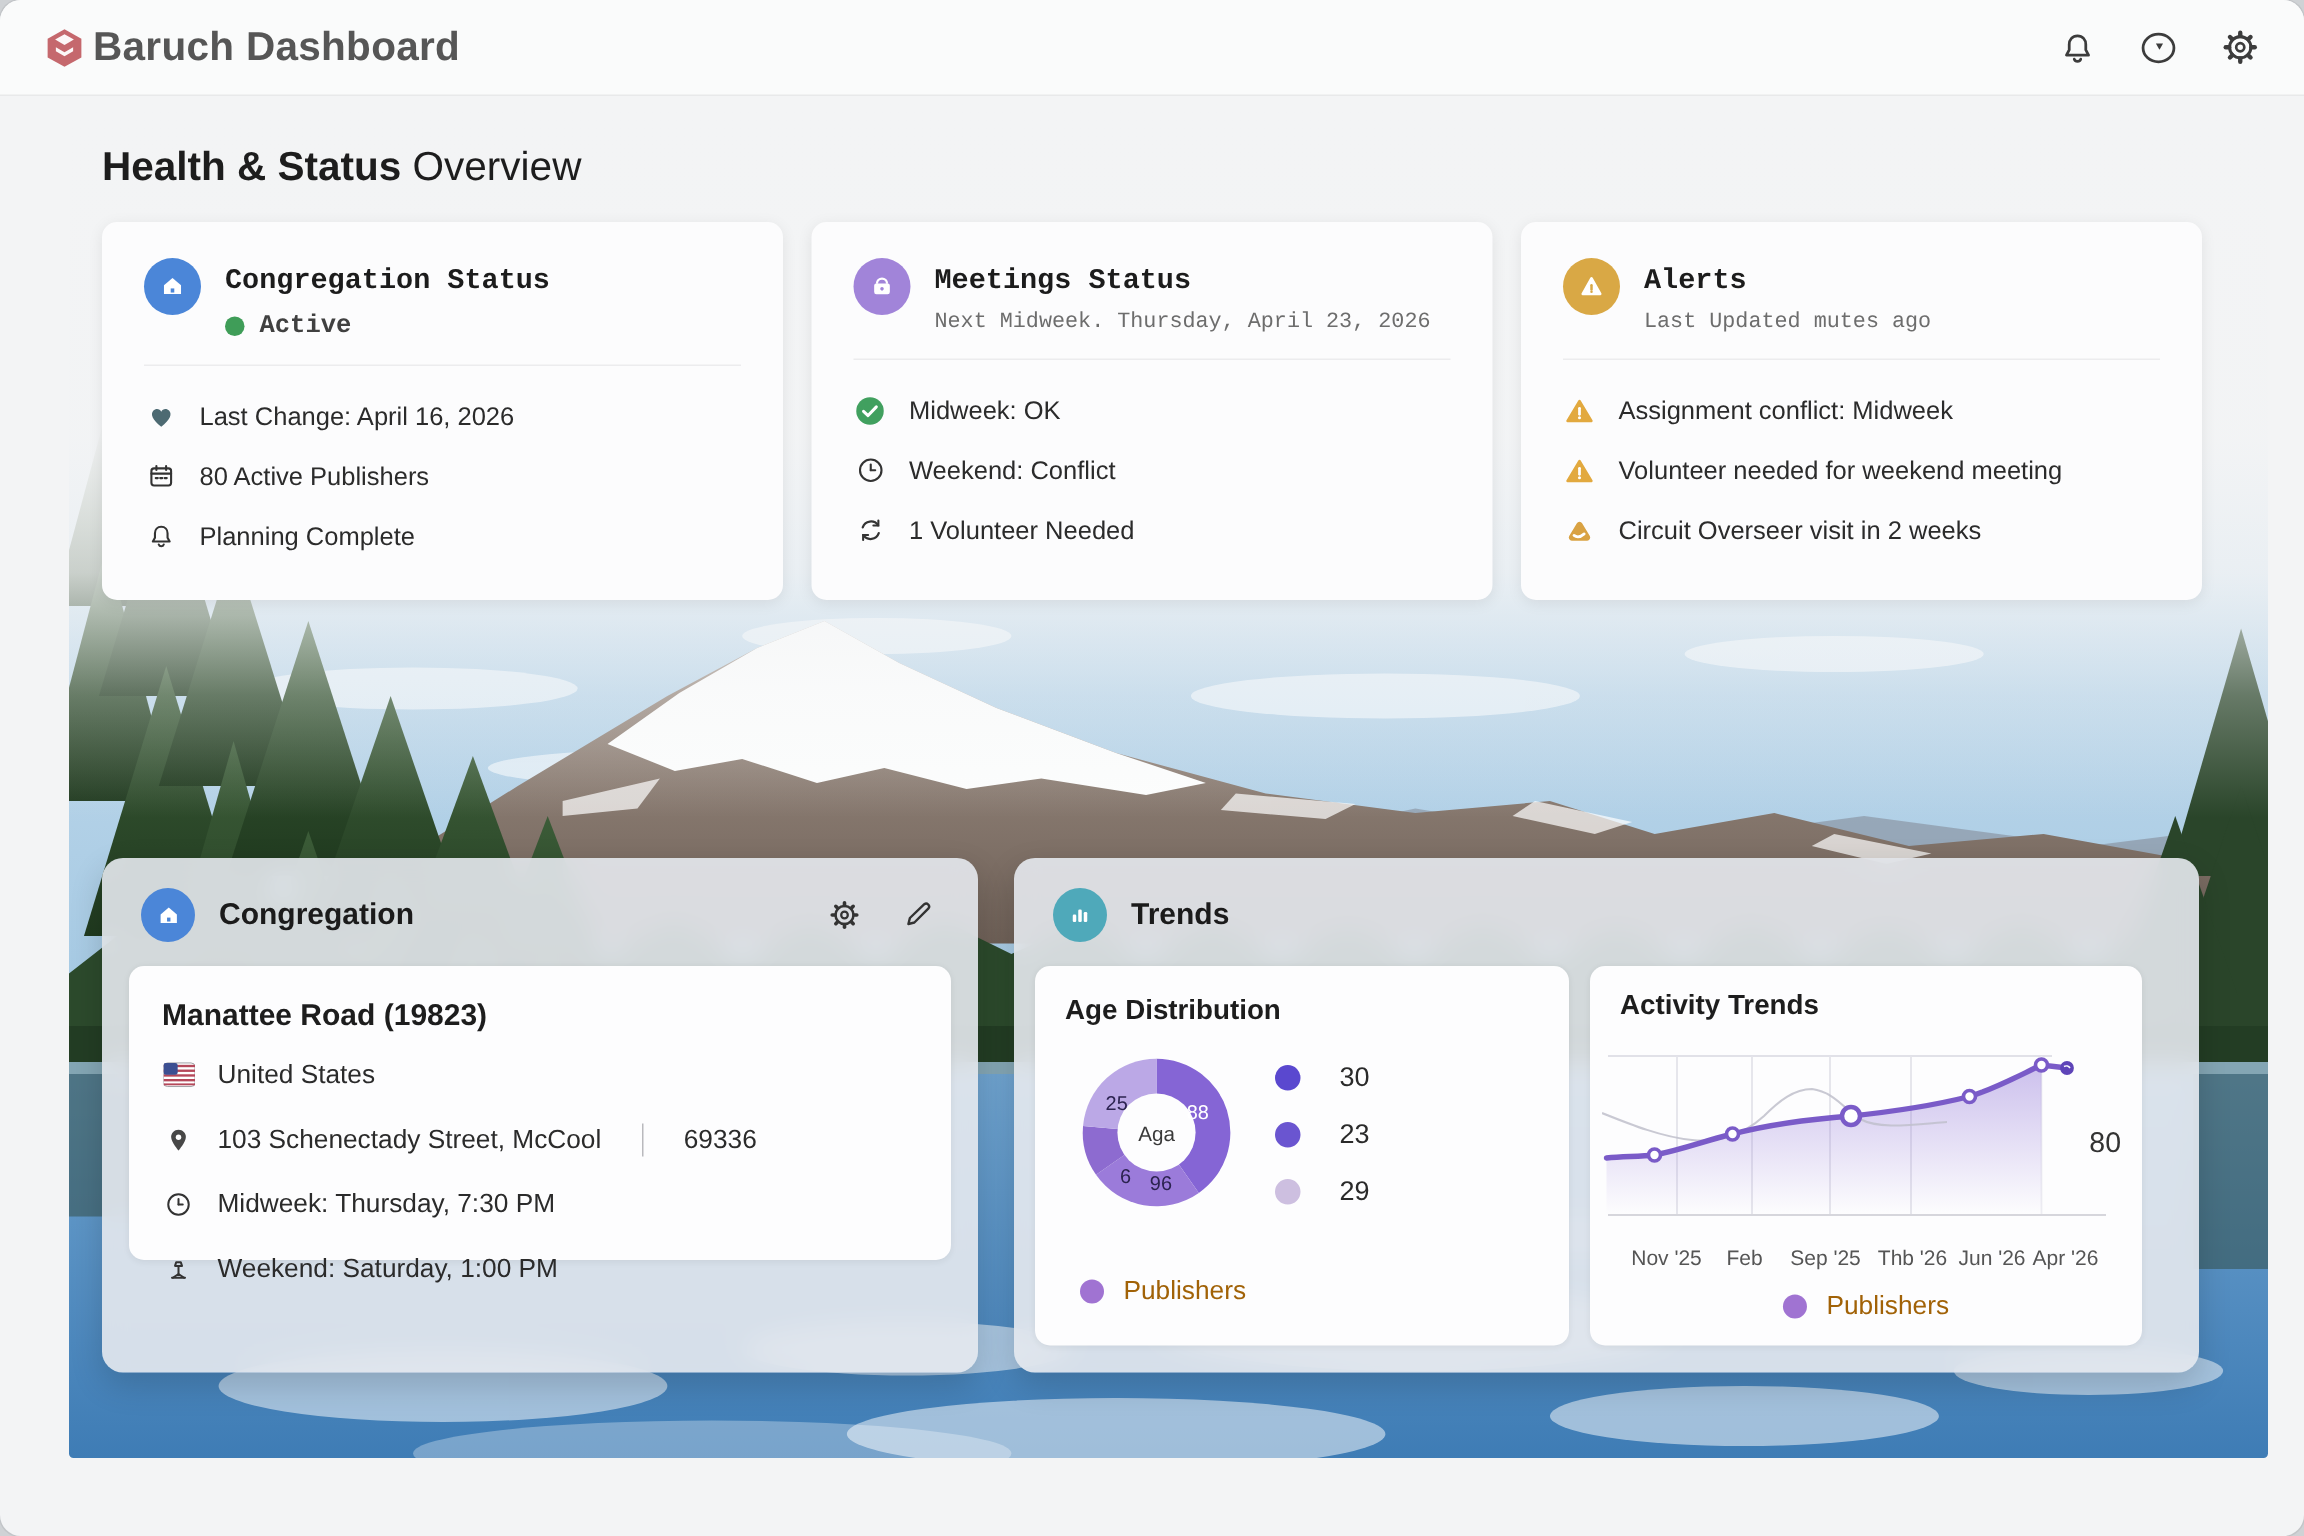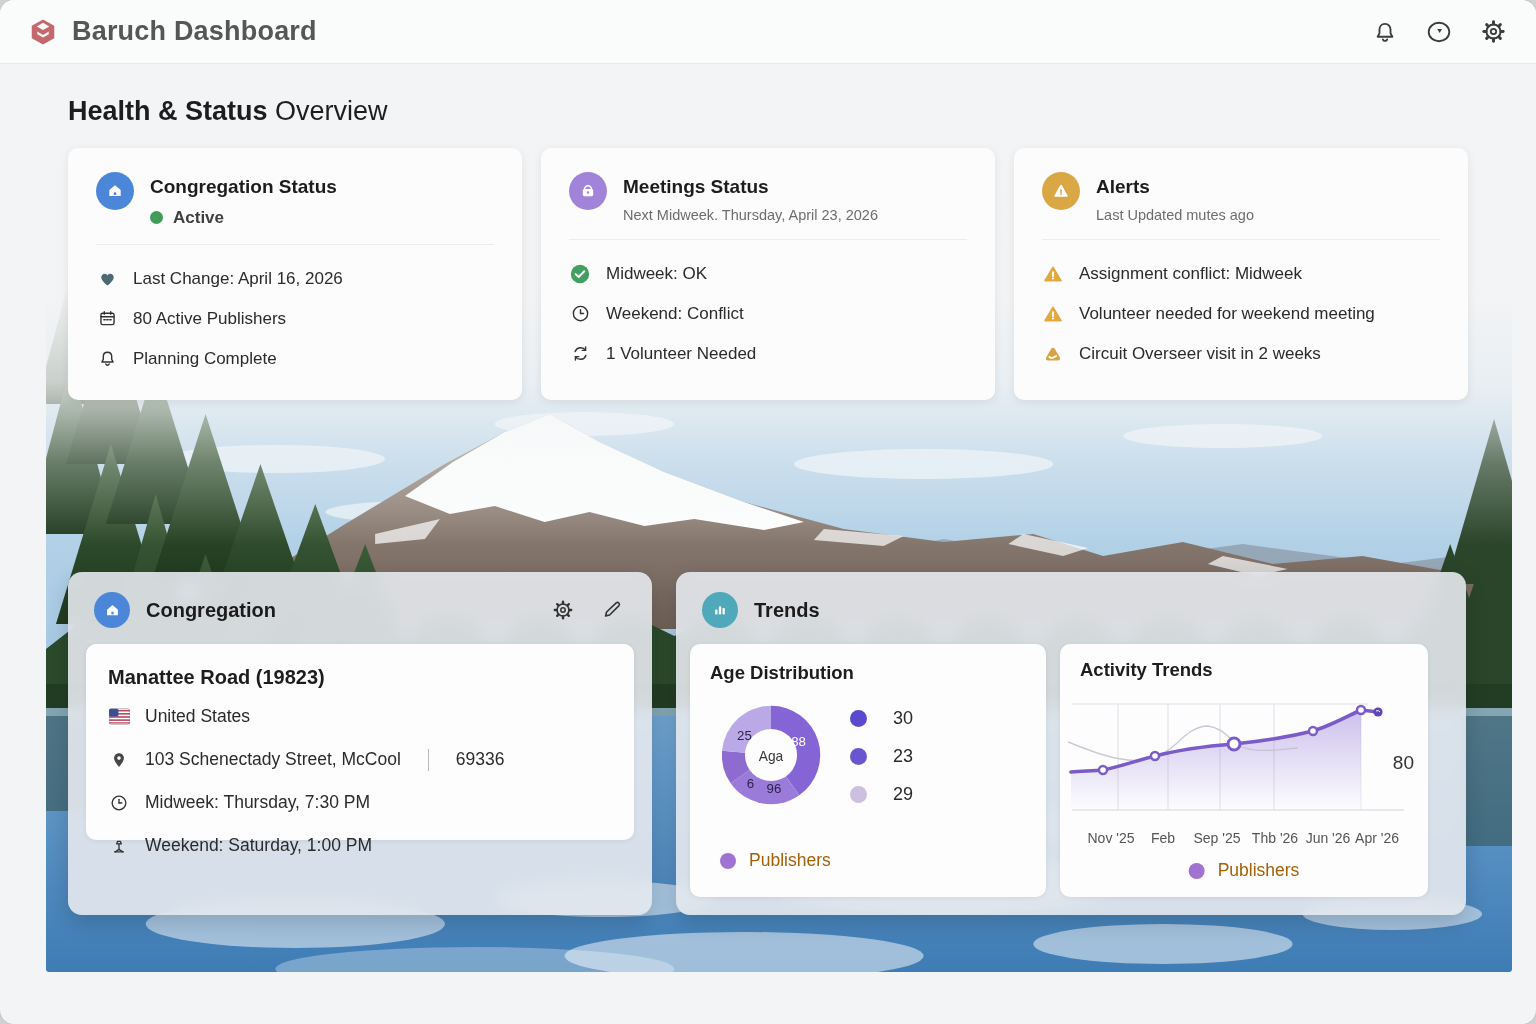--- a/index.html
+++ b/index.html
@@ -3,39 +3,39 @@
 <meta charset="utf-8">
 <style>
   html,body{margin:0;padding:0;background:#c9ccd0;}
   .stage{position:relative;width:1536px;height:1024px;font-family:"Liberation Sans",sans-serif;
          -webkit-font-smoothing:antialiased;overflow:hidden;background:#cfd2d5;}
   .window{position:absolute;inset:0;background:#f3f4f5;border-radius:14px;overflow:hidden;
           box-shadow:0 0 0 1px rgba(0,0,0,.06);}
   
   .topbar{position:absolute;top:0;left:0;right:0;height:64px;display:flex;align-items:center;
           padding:0 28px;background:#fafbfb;border-bottom:1px solid #e8e9ea;box-sizing:border-box;}
-  .app-title{margin-left:14px;font-size:27px;color:#565656;font-weight:600;letter-spacing:.2px;}
+  .app-title{margin-left:4px;font-size:27px;color:#565656;font-weight:600;letter-spacing:.2px;}
   .topbar-icons{margin-left:auto;display:flex;align-items:center;gap:24px;}
   .tb-icon{width:30px;height:30px;display:flex;align-items:center;justify-content:center;cursor:pointer;}
   
   .content{position:absolute;top:64px;left:20px;right:20px;bottom:24px;background:#f3f4f5;}
   .photo{position:absolute;left:26px;right:4px;top:0;bottom:28px;overflow:hidden;border-radius:3px;}
   .photo svg{display:block;width:100%;height:100%;}
   .photo-overlay{position:absolute;left:26px;right:4px;top:0;bottom:28px;
       background:linear-gradient(180deg,#f3f4f5 0%,rgba(243,244,245,.98) 25%,
       rgba(243,244,245,.8) 35%,rgba(243,244,245,.3) 44%,rgba(243,244,245,0) 53%);}
   .page-heading{position:absolute;left:48px;top:32px;font-size:27px;color:#1d1d1d;z-index:5;}
   .page-heading .strong{font-weight:700;}
   .page-heading .light{font-weight:400;}
   
   .cards-row{position:absolute;left:48px;top:84px;width:1400px;display:grid;
              grid-template-columns:repeat(3,1fr);gap:19px;z-index:5;}
   .status-card{height:252px;background:#fcfcfd;border-radius:10px;box-sizing:border-box;
                padding:24px 28px 0;box-shadow:0 2px 10px rgba(0,0,0,.08);}
-  .sc-head{display:flex;align-items:flex-start;gap:16px;}
+  .sc-head{display:flex;align-items:flex-start;gap:16px;font-family:Liberation Mono, monospace;}
   .badge{width:38px;height:38px;border-radius:50%;flex:0 0 auto;display:flex;align-items:center;justify-content:center;}
   .badge.blue{background:#4b86d8;} .badge.purple{background:#a184d9;}
   .badge.amber{background:#d9a845;} .badge.teal{background:#4fa9ba;}
   .sc-title{font-size:19px;font-weight:700;color:#1c1c1c;line-height:1.2;padding-top:4px;}
   .sc-sub{font-size:14.5px;color:#6d6d6d;margin-top:8px;}
   .sc-status{display:flex;align-items:center;gap:10px;margin-top:9px;font-size:17px;color:#404040;font-weight:600;}
   .dot{width:13px;height:13px;border-radius:50%;background:#3f9d58;}
   .sc-divider{height:1px;background:#ececee;margin-top:16px;}
   .sc-rows{margin-top:14px;}
   .row{display:flex;align-items:center;gap:15px;height:40px;font-size:17px;color:#2b2b2b;}

